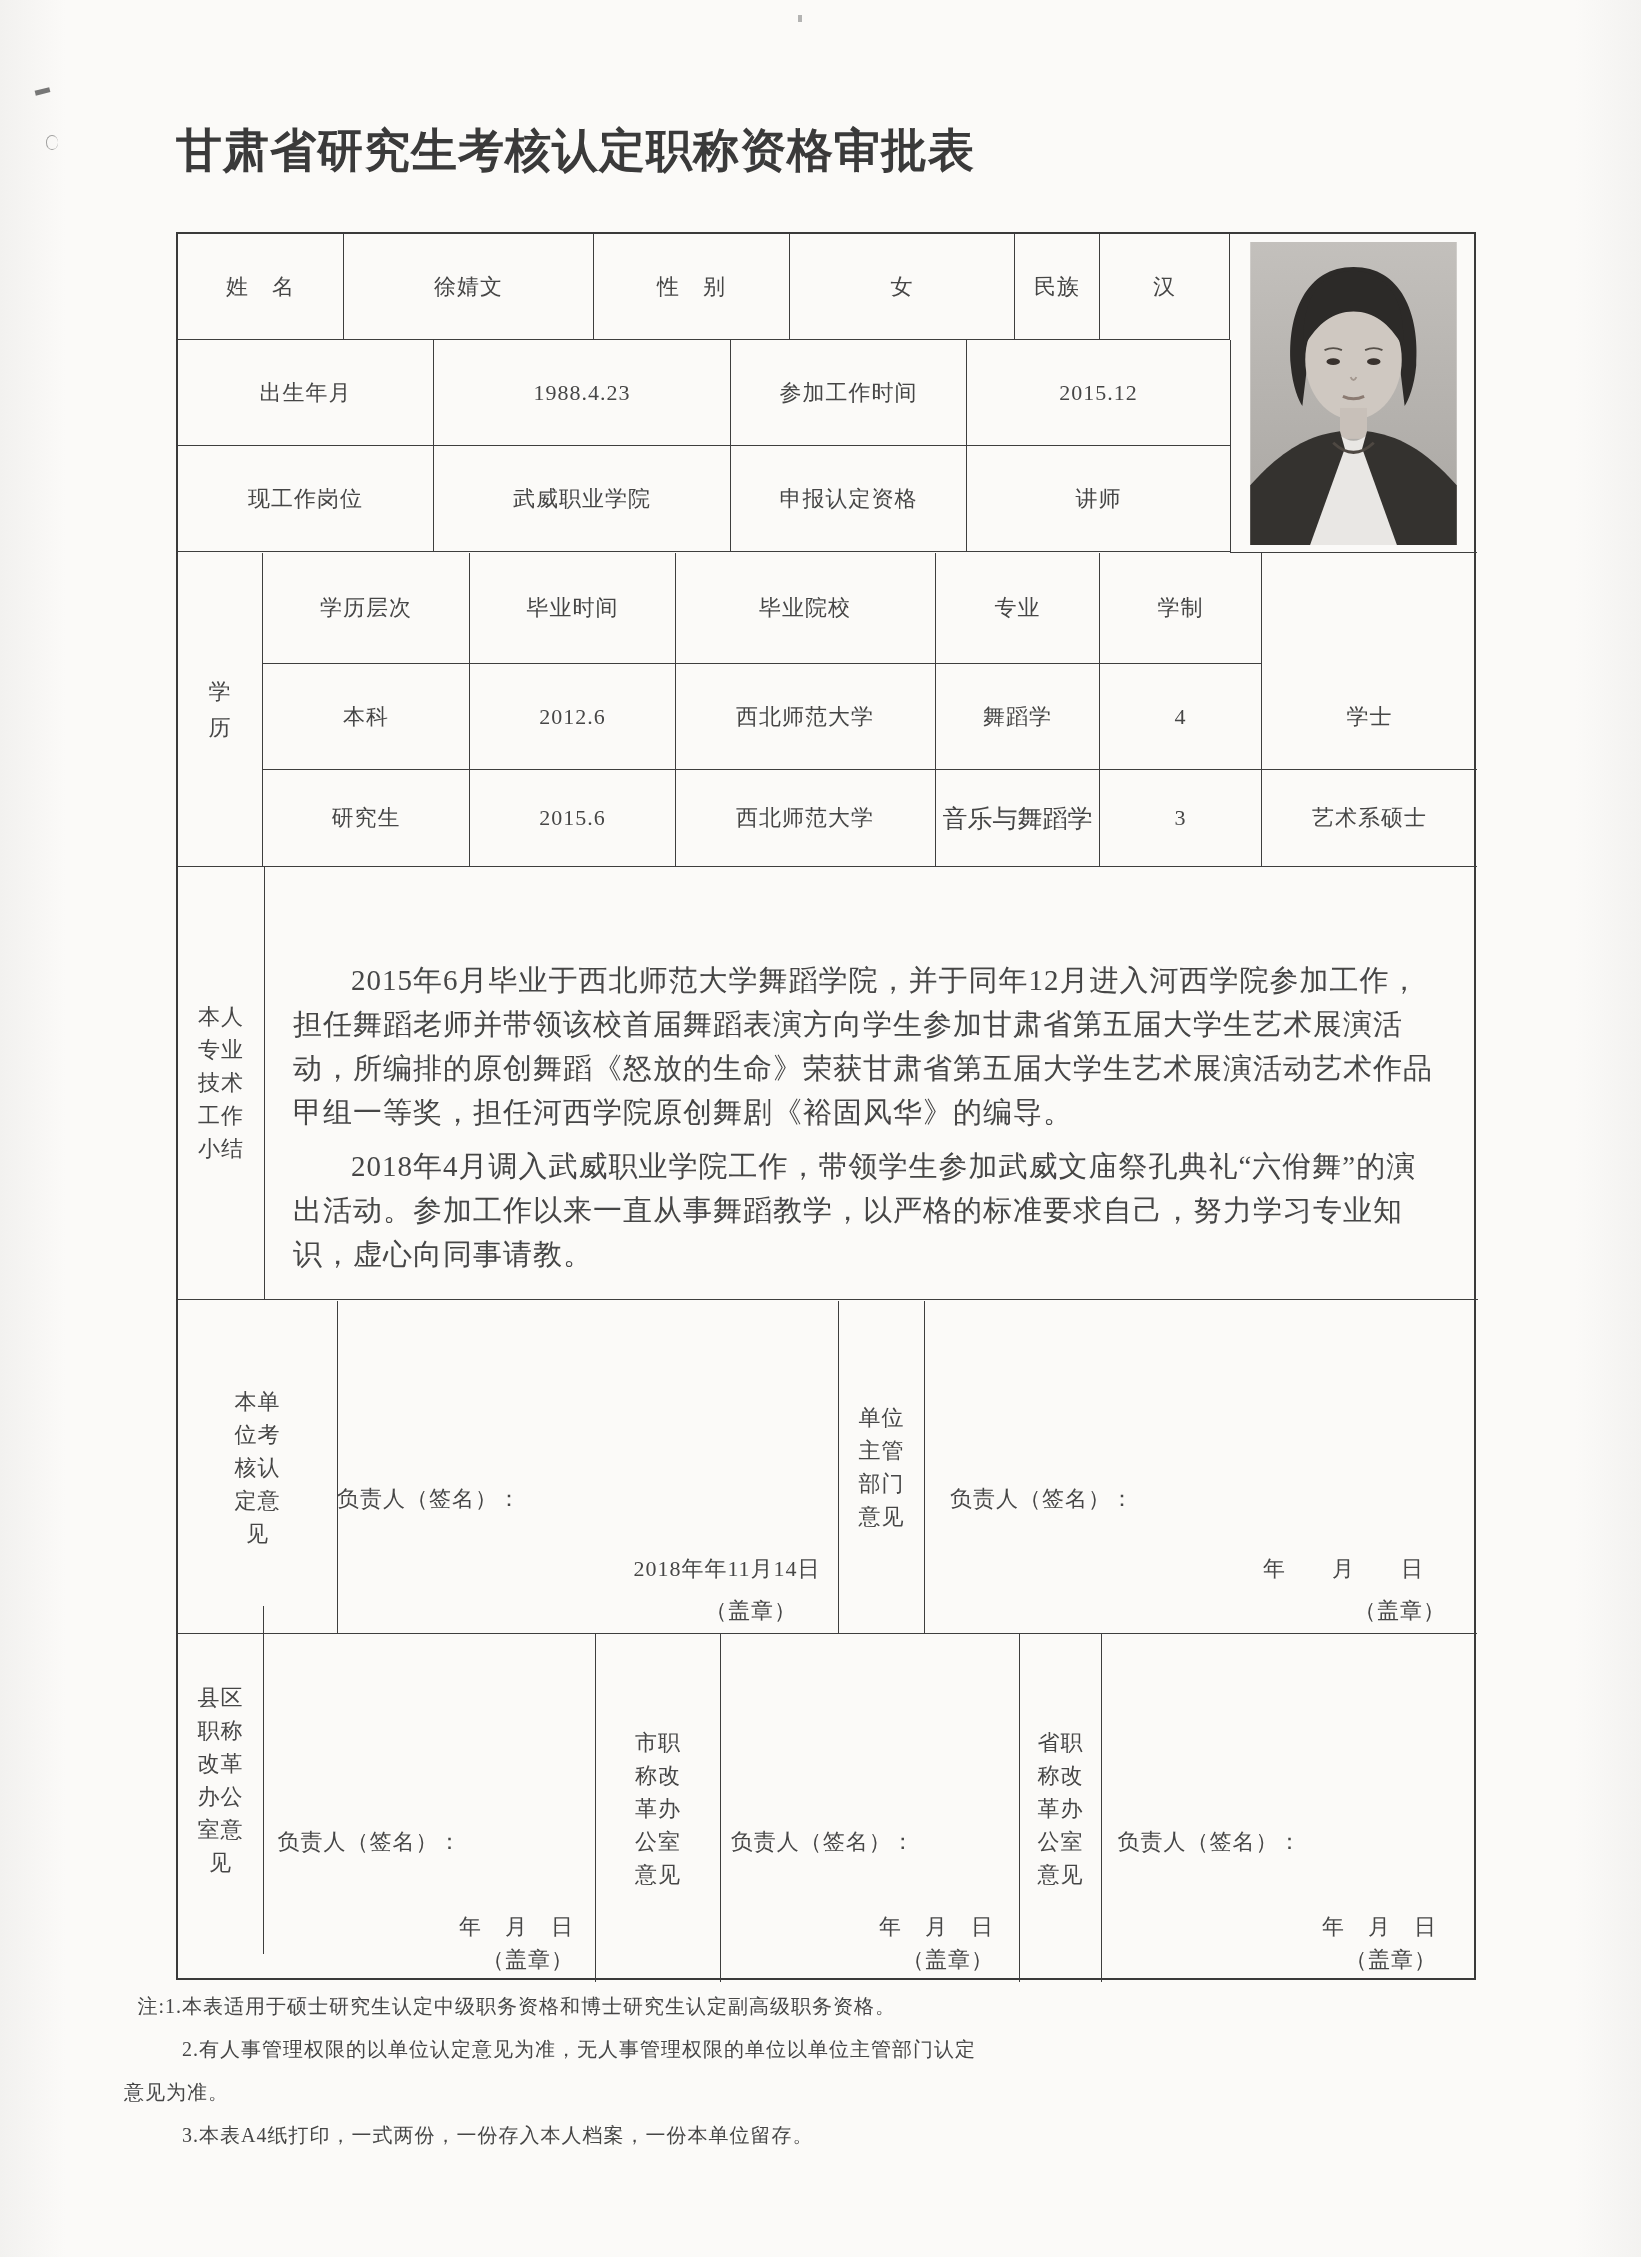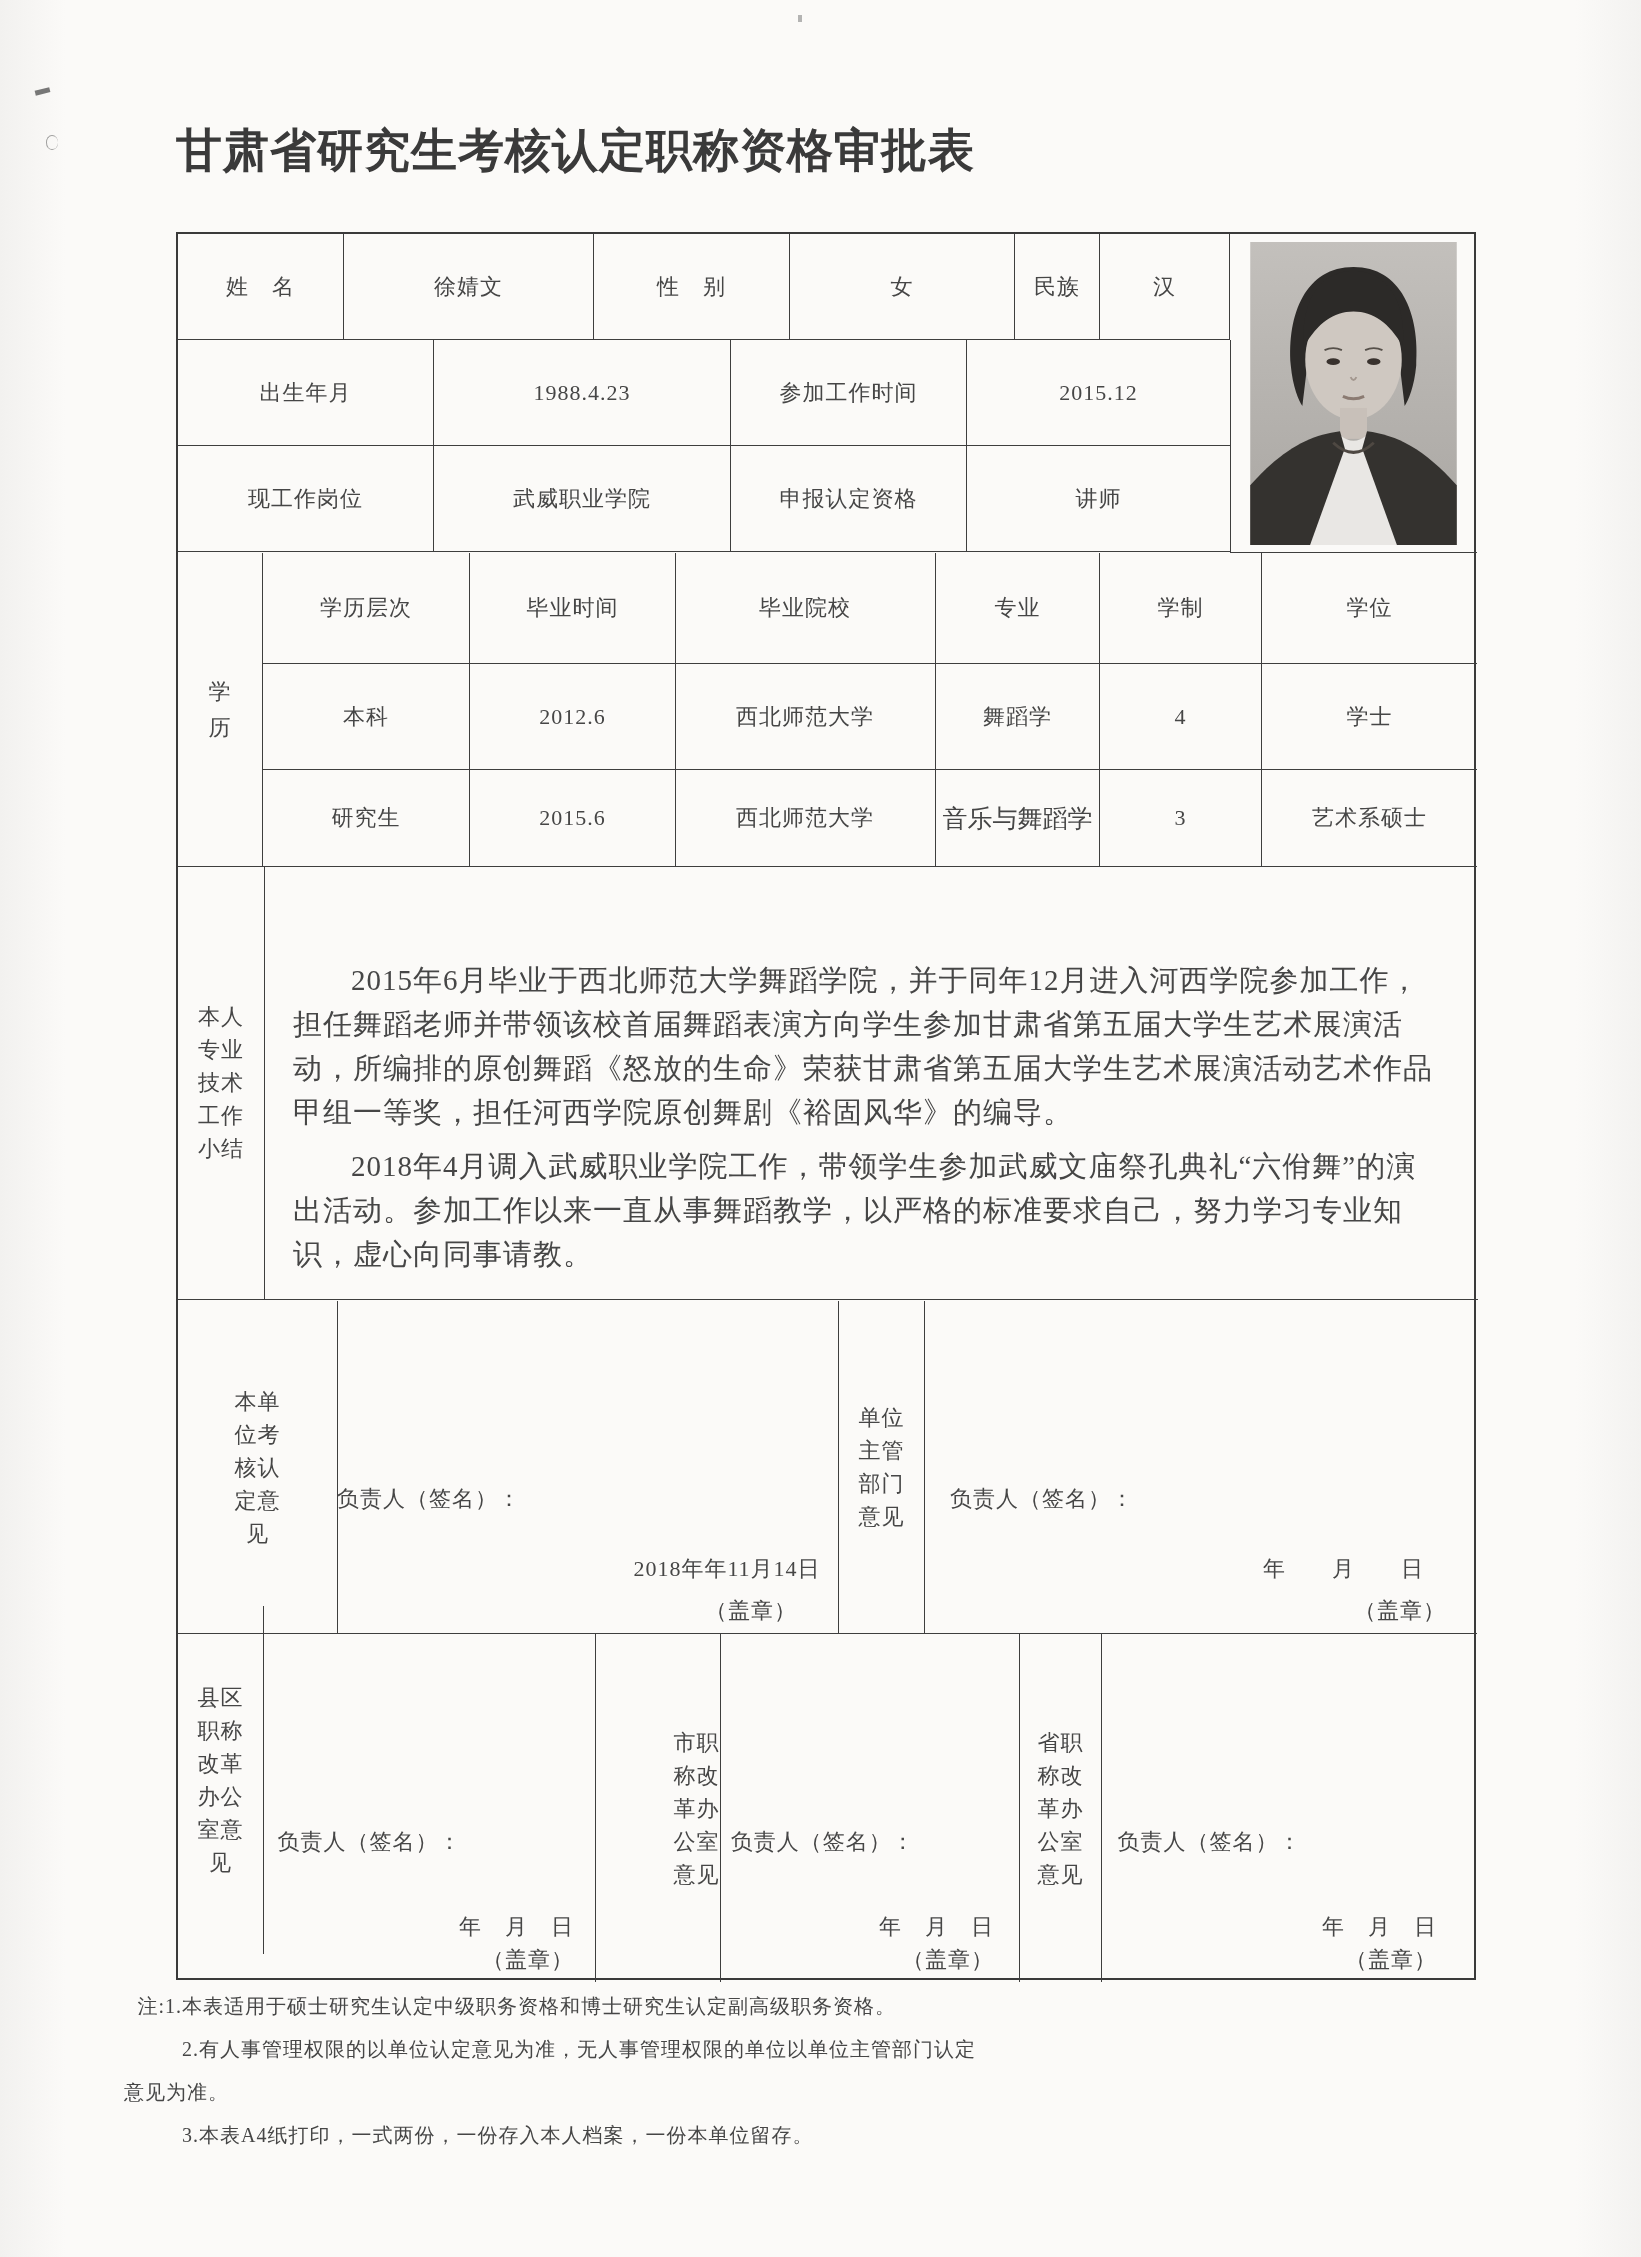--- a/index.html
+++ b/index.html
@@ -107,21 +107,20 @@
     <div class="c" style="left:789px;top:212px;width:264px;height:106px;">讲师</div>
 
     <div class="c vl1" style="left:0;top:319px;width:85px;height:314px;">
         <span>学历</span>
       </div>
     <div class="c" style="left:85px;top:319px;width:207px;height:111px;">学历层次</div>
     <div class="c" style="left:292px;top:319px;width:206px;height:111px;">毕业时间</div>
     <div class="c" style="left:497px;top:319px;width:261px;height:111px;">毕业院校</div>
     <div class="c" style="left:758px;top:319px;width:164px;height:111px;">专业</div>
     <div class="c" style="left:922px;top:319px;width:162px;height:111px;">学制</div>
-    <div class="c nr" style="left:1084px;top:319px;width:215px;height:111px;">学位</div>
 
     <div class="c" style="left:85px;top:430px;width:207px;height:106px;">本科</div>
     <div class="c" style="left:292px;top:430px;width:206px;height:106px;">2012.6</div>
     <div class="c" style="left:497px;top:430px;width:261px;height:106px;">西北师范大学</div>
     <div class="c" style="left:758px;top:430px;width:164px;height:106px;">舞蹈学</div>
     <div class="c" style="left:922px;top:430px;width:162px;height:106px;">4</div>
     <div class="c nr" style="left:1084px;top:430px;width:215px;height:106px;">学士</div>
 
     <div class="c" style="left:85px;top:536px;width:207px;height:97px;">研究生</div>
     <div class="c" style="left:292px;top:536px;width:206px;height:97px;">2015.6</div>
@@ -156,21 +155,21 @@
     </div>
 
     <div class="c vl nb" style="left:0;top:1372px;width:86px;height:348px;">
         <span>县区职称改革办公室意见</span>
       </div>
     <div class="c nb op" style="left:86px;top:1400px;width:332px;height:348px;">
       <div class="signer" style="left:13.5px;top:193px;">负责人（签名）：</div>
       <div class="date" style="right:21px;top:278px;">年　月　日</div>
       <div class="seal" style="right:21px;top:311px;">（盖章）</div>
     </div>
-    <div class="c vl nb" style="left:418px;top:1400px;width:125px;height:348px;justify-content:flex-end;">
+    <div class="c vl nb" style="left:418px;top:1400px;width:125px;height:348px;">
         <span>市职称改革办公室意见</span>
       </div>
     <div class="c nb op" style="left:543px;top:1400px;width:299px;height:348px;">
       <div class="signer" style="left:9.7px;top:193px;">负责人（签名）：</div>
       <div class="date" style="right:25px;top:278px;">年　月　日</div>
       <div class="seal" style="right:25px;top:311px;">（盖章）</div>
     </div>
     <div class="c vl nb" style="left:842px;top:1400px;width:82px;height:348px;">
         <span>省职称改革办公室意见</span>
       </div>

